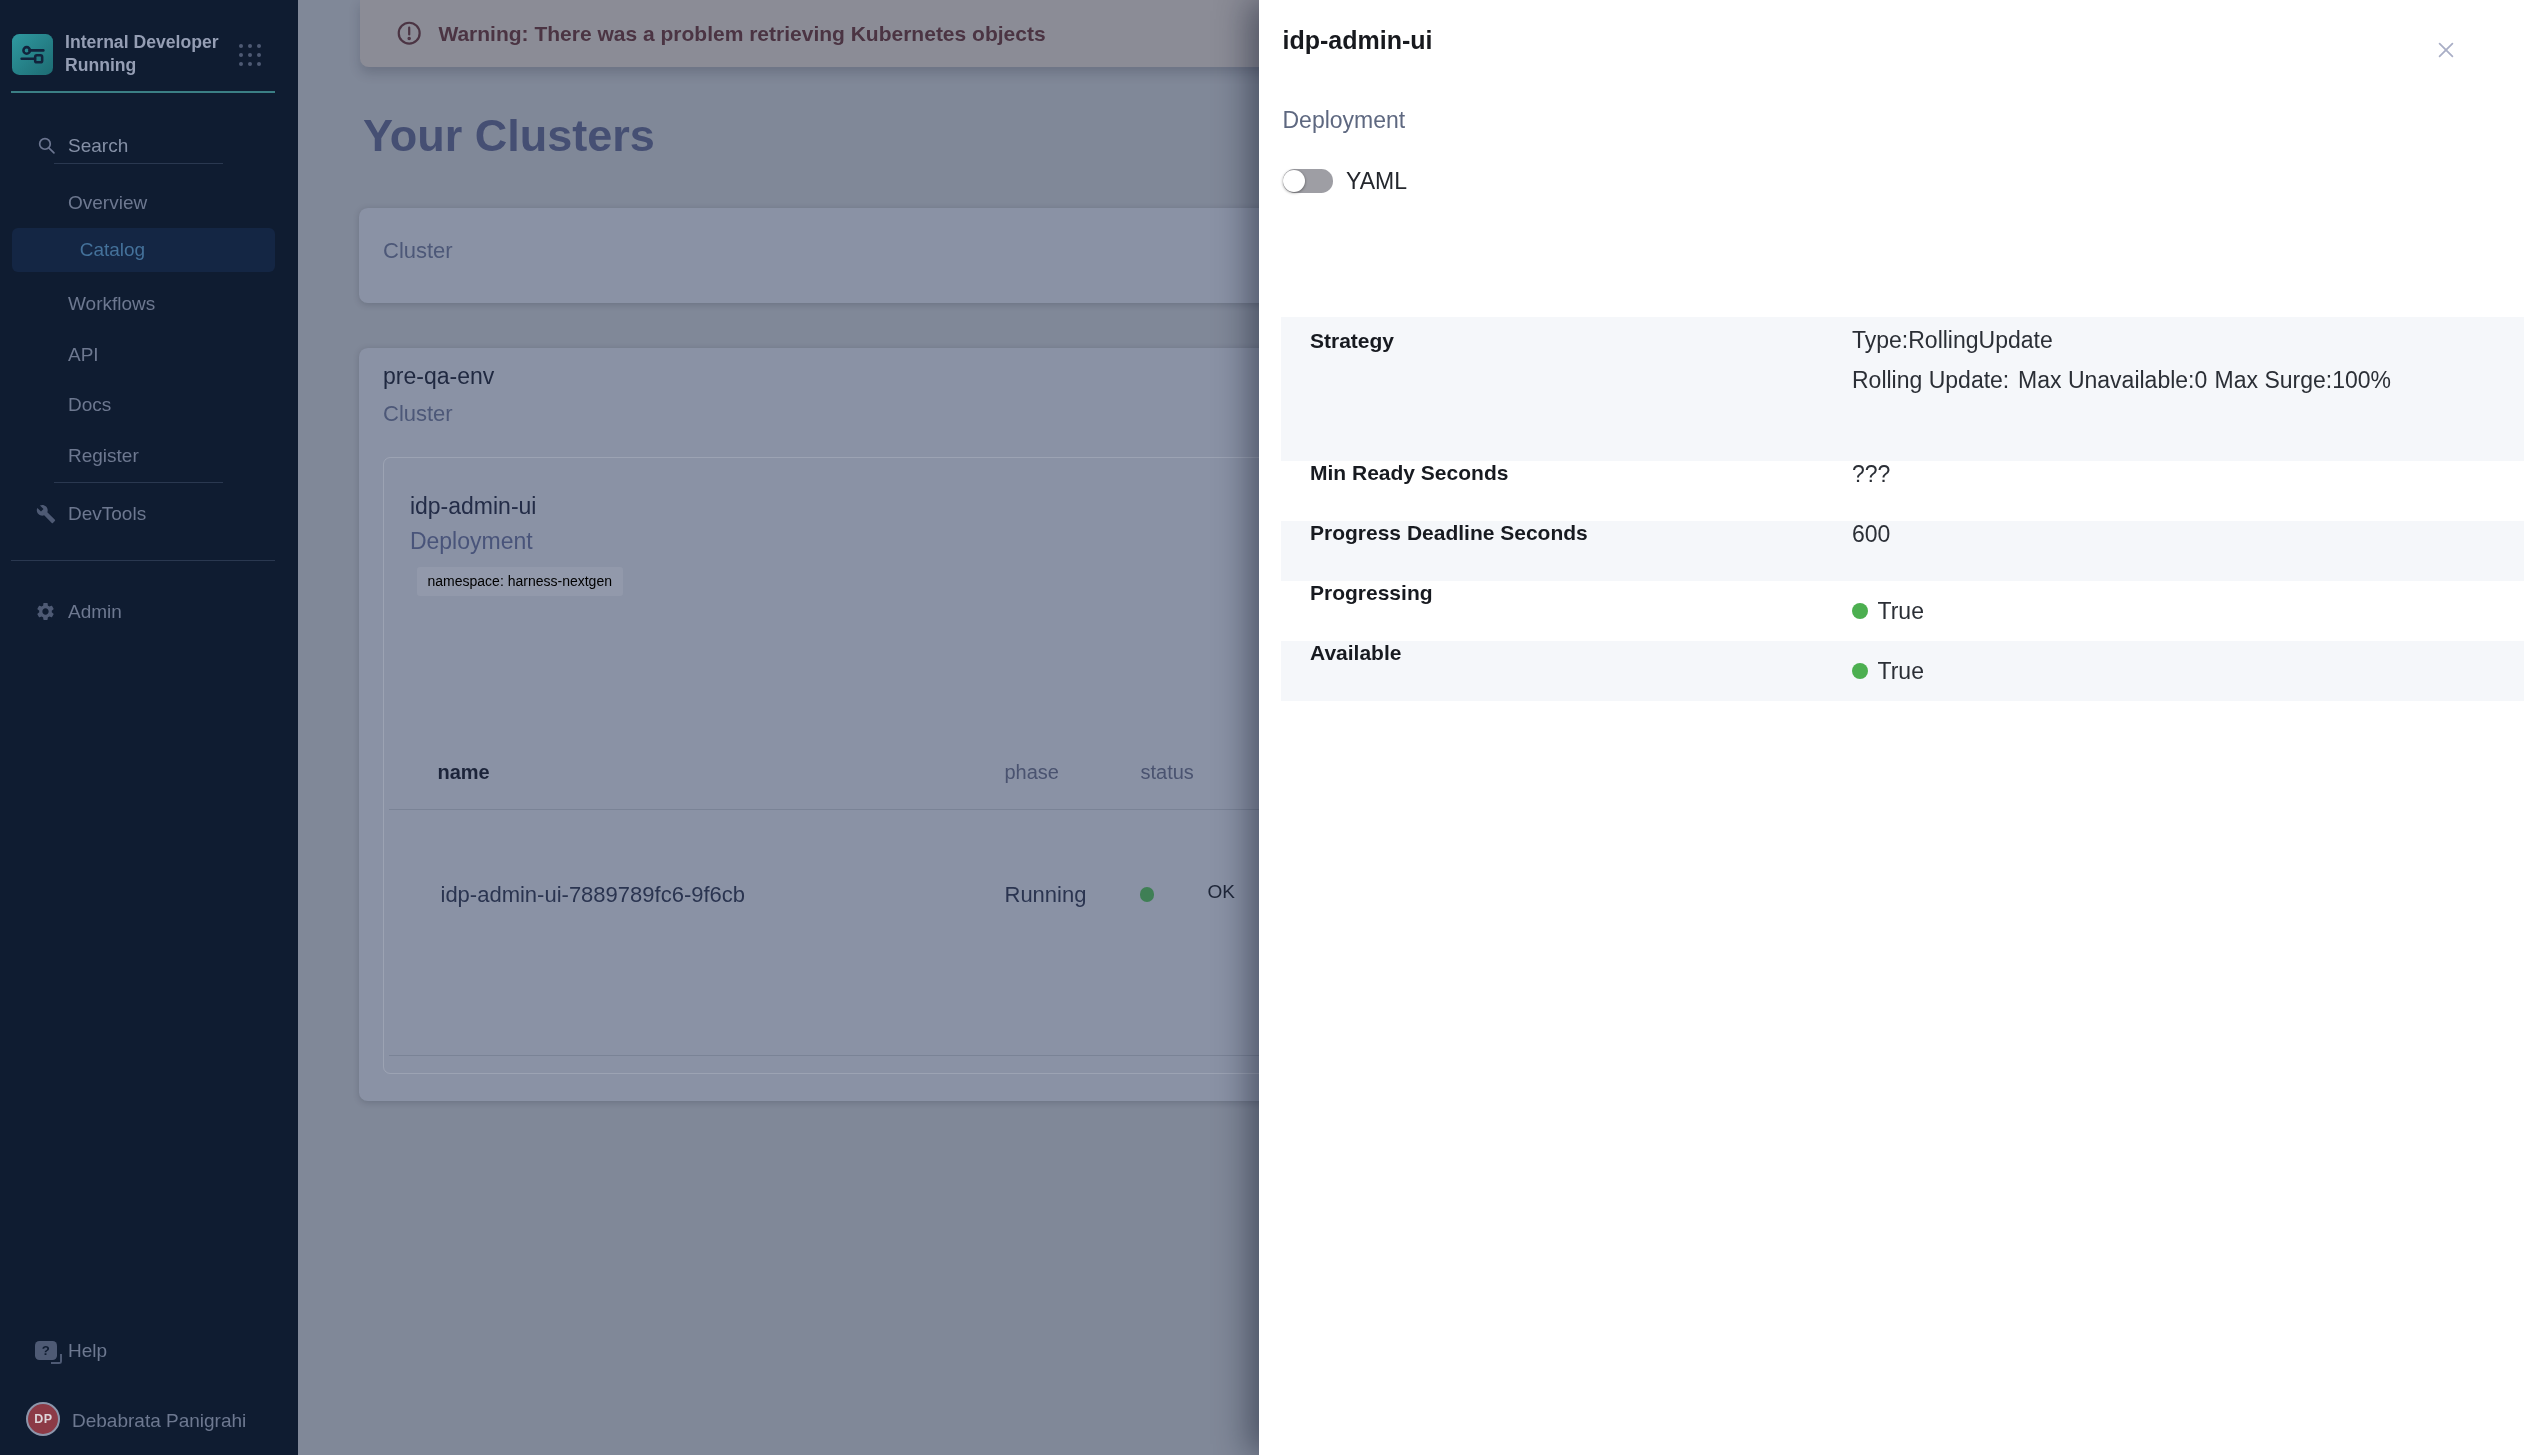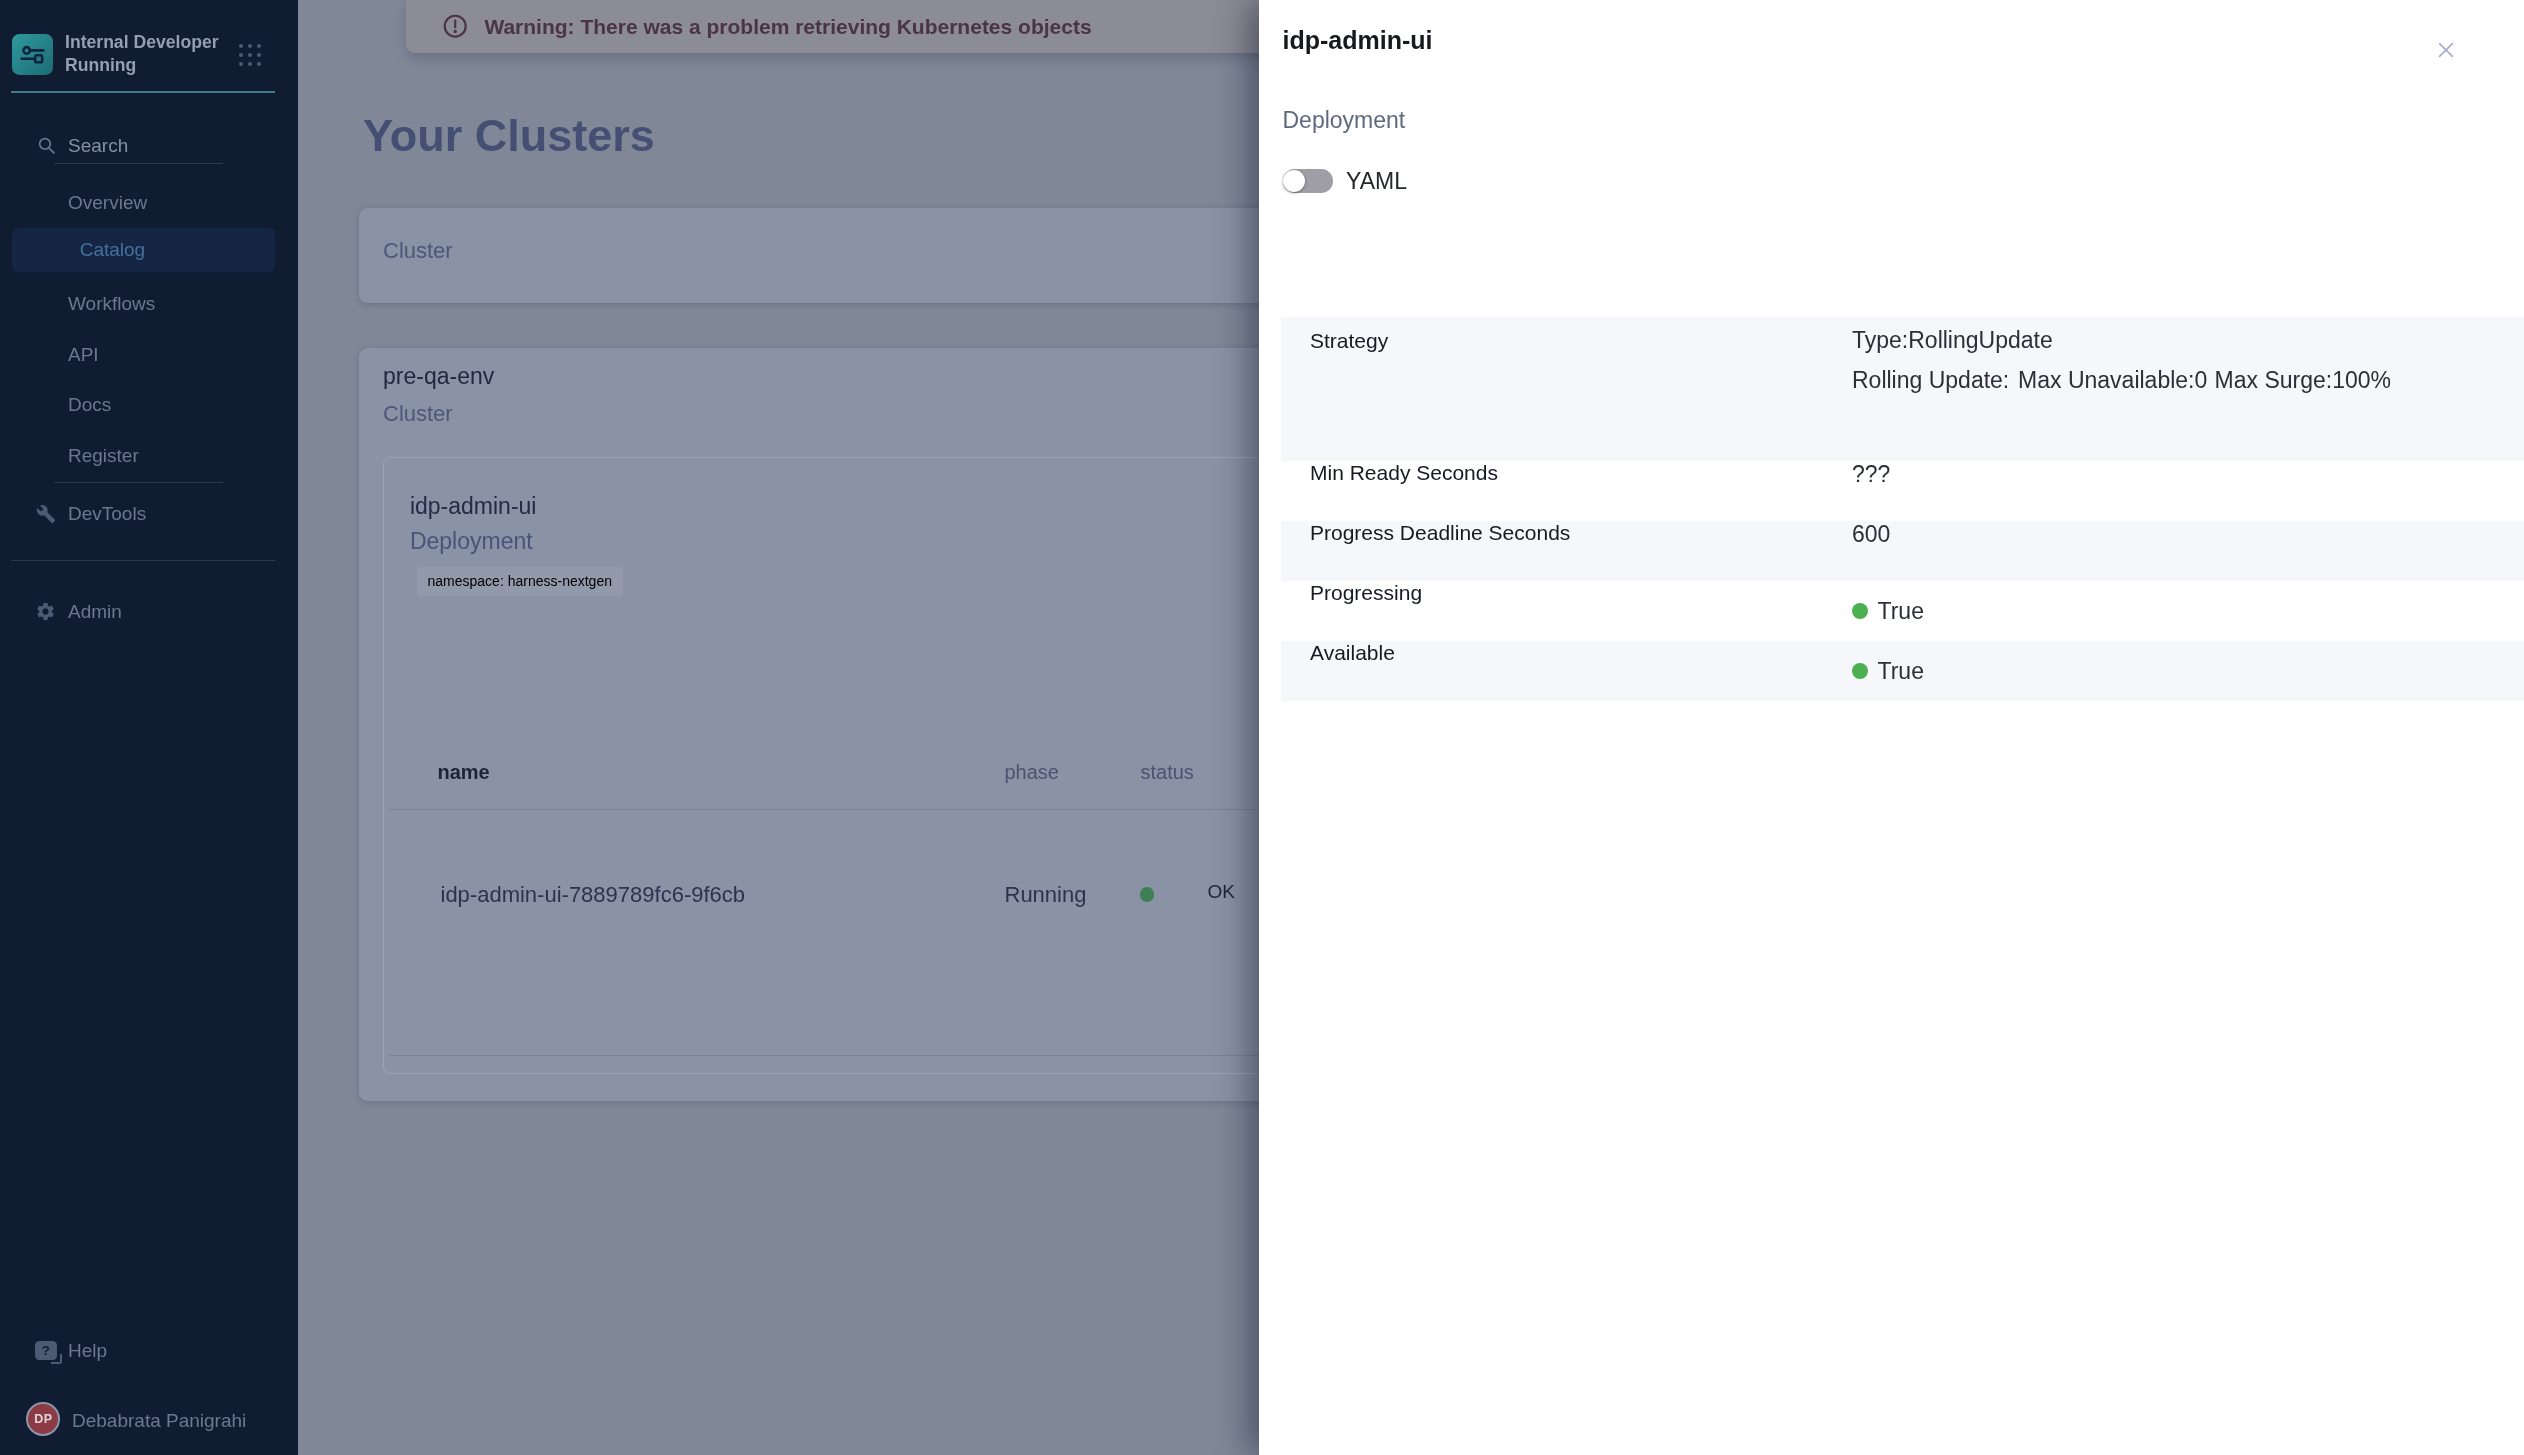--- a/index.html
+++ b/index.html
@@ -26,23 +26,23 @@
   .avatar{position:absolute;left:26.4px;width:34px;height:34px;border-radius:50%;background:#8c3a46;
     border:2.2px solid #8d96ab;display:flex;align-items:center;justify-content:center;
     font-size:12.5px;font-weight:bold;color:#ded6da;letter-spacing:0.4px;}
   .help-bubble{position:relative;width:22px;height:19px;border-radius:4.4px;background:#4e5a74;
     display:flex;align-items:center;justify-content:center;font-size:13.2px;font-weight:bold;color:#0f1c31;}
   .help-bubble:after{content:"";position:absolute;right:-5.1px;bottom:-4.4px;width:8.8px;height:8.8px;
     border-right:2.2px solid #4e5a74;border-bottom:2.2px solid #4e5a74;border-radius:0 0 2.9px 0;}
 
   
   .main{position:absolute;left:298px;right:0;top:0;bottom:0;background:#808898;}
-  .banner{position:absolute;left:62px;top:0;width:1027px;height:53px;background:#8b8c96;
+  .banner{position:absolute;left:62px;top:0;width:1027px;height:67px;background:#8b8c96;
     border-radius:0 0 8.8px 8.8px;box-shadow:0 5.9px 11.7px rgba(25,28,48,.20);
-    display:flex;align-items:center;padding-left:36px;margin-left:46px;}
+    display:flex;align-items:center;padding-left:36px;}
   .banner-text{margin-left:16px;font-size:21px;font-weight:600;color:#4b3443;}
   .page-title{position:absolute;left:65px;top:110px;font-size:45px;font-weight:700;color:#454f73;}
   .card{position:absolute;left:61px;background:#8a92a5;border-radius:8.8px;box-shadow:0 1.5px 5.9px rgba(20,25,45,.18);}
   .card-qa{top:208px;width:1027px;height:95px;padding:19px 24px;}
   .card-pre{top:348px;width:1027px;height:753px;padding:14.7px 24px;}
   .card-name{font-size:23px;color:#202941;}
   .card-kind{font-size:22px;color:#4d5878;margin-top:11px;}
   .inner-card{position:absolute;left:23.5px;top:109px;right:-20.5px;height:617px;
     border:0.7px solid rgba(255,255,255,.16);border-radius:7.3px;}
   .inner-title{position:absolute;left:26.4px;top:35px;font-size:23px;color:#232c47;}
@@ -65,21 +65,21 @@
   .drawer-kind{position:absolute;left:23.5px;top:107px;font-size:23px;color:#5e6880;}
   .toggle{position:absolute;left:23.5px;top:169px;width:50px;height:23.5px;border-radius:11.7px;background:#9e9ea4;cursor:pointer;}
   .toggle .knob{position:absolute;left:0.7px;top:0.7px;width:22px;height:22px;border-radius:50%;background:#fff;
     box-shadow:0 0.7px 2.9px rgba(0,0,0,.45);}
   .toggle-label{position:absolute;left:87px;top:168px;font-size:23px;color:#24272d;}
   .details{position:absolute;left:22px;right:0;top:317px;}
   .d-row{display:flex;}
   .d-row.striped{background:#f5f7fa;}
   .d-row.small{height:60px;}
   .d-row.strategy{height:144px;align-items:flex-start;padding-top:8.8px;}
-  .d-label{width:571px;padding-left:29px;font-size:21px;font-weight:400;color:#171a20;flex:none;}
+  .d-label{width:571px;padding-left:29px;font-size:21px;font-weight:700;color:#171a20;flex:none;}
   .d-row.strategy .d-label{padding-top:2.9px;}
   .d-val{font-size:23px;color:#2b2f36;}
   .type-line{font-size:23px;color:#2b2f36;margin:1.5px 0 13.2px 0;}
   .ru-flex{display:flex;align-items:center;}
   .ru-label{font-size:23px;color:#2b2f36;margin-right:8.8px;}
   .ru-col{display:flex;flex-direction:row;gap:7.3px;font-size:23px;color:#2b2f36;}
   .dot{width:16px;height:16px;border-radius:50%;background:#4caf50;margin-right:9.5px;flex:none;}
   .val-flex{display:flex;align-items:center;}
 </style>
 </head>

